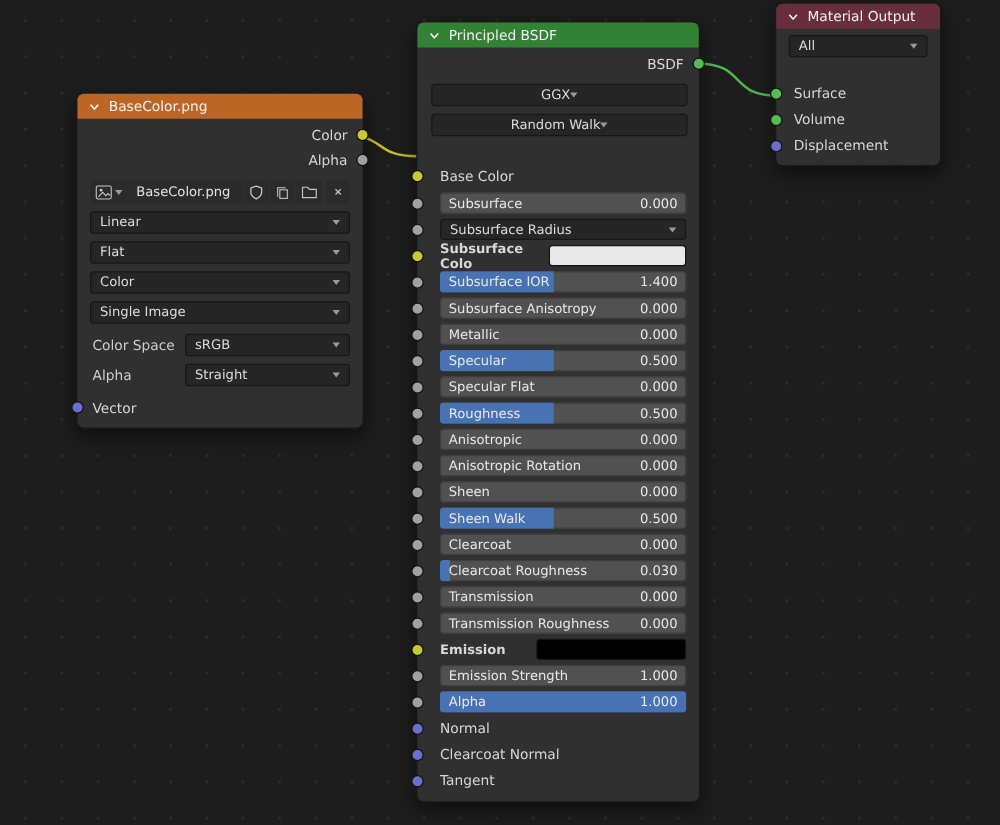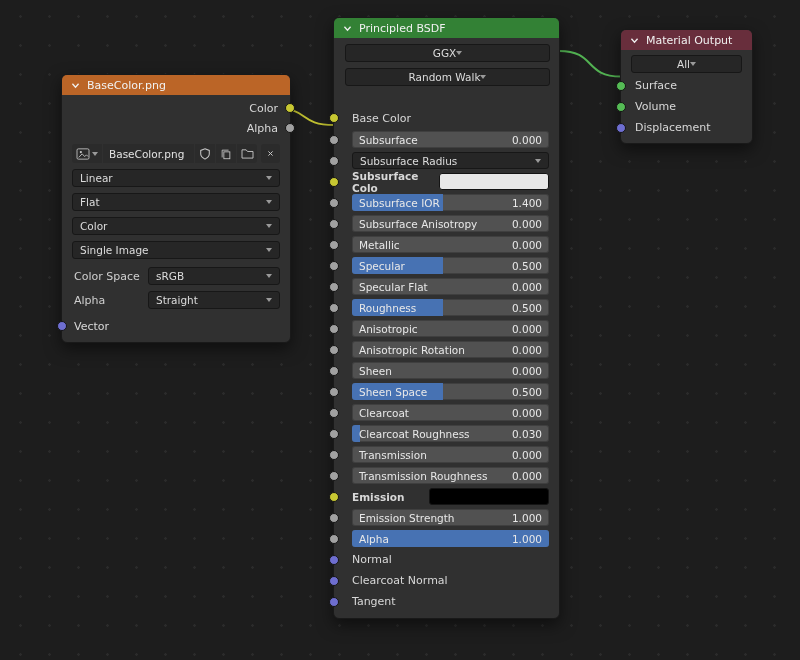--- a/index.html
+++ b/index.html
@@ -56,21 +56,21 @@
     display:flex;align-items:center;justify-content:space-between;padding:0 7px;
     font-size:10.5px;box-sizing:border-box;box-shadow:inset 0 0 0 1px rgba(0,0,0,.22);}
   .fill{position:absolute;left:0;top:0;bottom:0;background:var(--accent-blue);}
   .s-label,.s-value{position:relative;z-index:1;color:#e8e8e8;white-space:nowrap;}
   .rowdd{flex:1;height:17px;}
   .c-label{font-size:10.5px;color:#d8d8d8;font-weight:bold;}
   .swatch{margin-left:auto;width:120px;height:17px;border-radius:3px;border:1px solid #141414;
     box-sizing:border-box;}
   .bot-in{height:17px;margin-top:4px;}
   .mo-row{height:17px;margin-top:4px;padding-left:14px;}
-  .mo-first{margin-top:4px;}
+  .mo-first{margin-top:20px;}
   svg.ic{display:block;}
 </style>
 </head>
 <body>
 
 <div id="canvas">
 
   <svg id="wires" width="800" height="660">
     <path id="wire-0" fill="none" stroke-width="2" opacity="0.95" d="M 274 108 C 310 108, 298 125, 334 125" stroke="#c8c832"></path>
     <path id="wire-1" fill="none" stroke-width="2" opacity="0.95" d="M 559 51 C 596.2 51, 583.8 76.5, 621 76.5" stroke="#55bb55"></path>
@@ -169,20 +169,24 @@
   <div class="node" style="left:333px;top:17px;width:227px;padding-bottom:8px;">
     <div class="header hdr-bsdf">
       <span class="chev">
         <svg class="ic" viewBox="0 0 10 8" width="9" height="7">
             <path d="M1.5 2 L5 6 L8.5 2" fill="none" stroke="#f0f0f0" stroke-width="1.5"></path>
           </svg>
       </span>
       <span>Principled BSDF</span>
     </div>
 
+    <div class="out-row">
+      <span>BSDF</span>
+      <span class="socket sock-right s-green"></span>
+    </div>
 
     <div class="dropdown dd-main">
       <span>GGX</span>
       <span class="caret"></span>
     </div>
     <div class="dropdown dd-main">
       <span>Random Walk</span>
       <span class="caret"></span>
     </div>
 
@@ -281,21 +285,21 @@
           <div class="slider">
             <div class="fill" style="width: 0%;"></div>
             <span class="s-label">Sheen</span>
             <span class="s-value">0.000</span>
           </div>
         </div>
         <div class="prow">
           <span class="socket sock-left" style="background: rgb(161, 161, 161);"></span>
           <div class="slider">
             <div class="fill" style="width: 46%;"></div>
-            <span class="s-label">Sheen Space</span>
+            <span class="s-label">Sheen Walk</span>
             <span class="s-value">0.500</span>
           </div>
         </div>
         <div class="prow">
           <span class="socket sock-left" style="background: rgb(161, 161, 161);"></span>
           <div class="slider">
             <div class="fill" style="width: 0%;"></div>
             <span class="s-label">Clearcoat</span>
             <span class="s-value">0.000</span>
           </div>
@@ -354,31 +358,31 @@
     <div class="in-row bot-in">
       <span class="socket sock-left s-purple"></span>
       <span>Clearcoat Normal</span>
     </div>
     <div class="in-row bot-in">
       <span class="socket sock-left s-purple"></span>
       <span>Tangent</span>
     </div>
   </div>
 
-  <div class="node" style="left:620px;top:29px;width:133px;padding-bottom:7px;">
+  <div class="node" style="left:620px;top:2px;width:133px;padding-bottom:7px;">
     <div class="header hdr-output">
       <span class="chev">
         <svg class="ic" viewBox="0 0 10 8" width="9" height="7">
             <path d="M1.5 2 L5 6 L8.5 2" fill="none" stroke="#f0f0f0" stroke-width="1.5"></path>
           </svg>
       </span>
       <span>Material Output</span>
     </div>
 
-    <div class="dropdown" style="margin:5px 10px 0 10px;justify-content:center;">
+    <div class="dropdown" style="margin:5px 10px 0 10px;">
       <span>All</span>
       <span class="caret"></span>
     </div>
 
     <div class="in-row mo-row mo-first">
       <span class="socket sock-left s-green"></span>
       <span>Surface</span>
     </div>
     <div class="in-row mo-row">
       <span class="socket sock-left s-green"></span>

